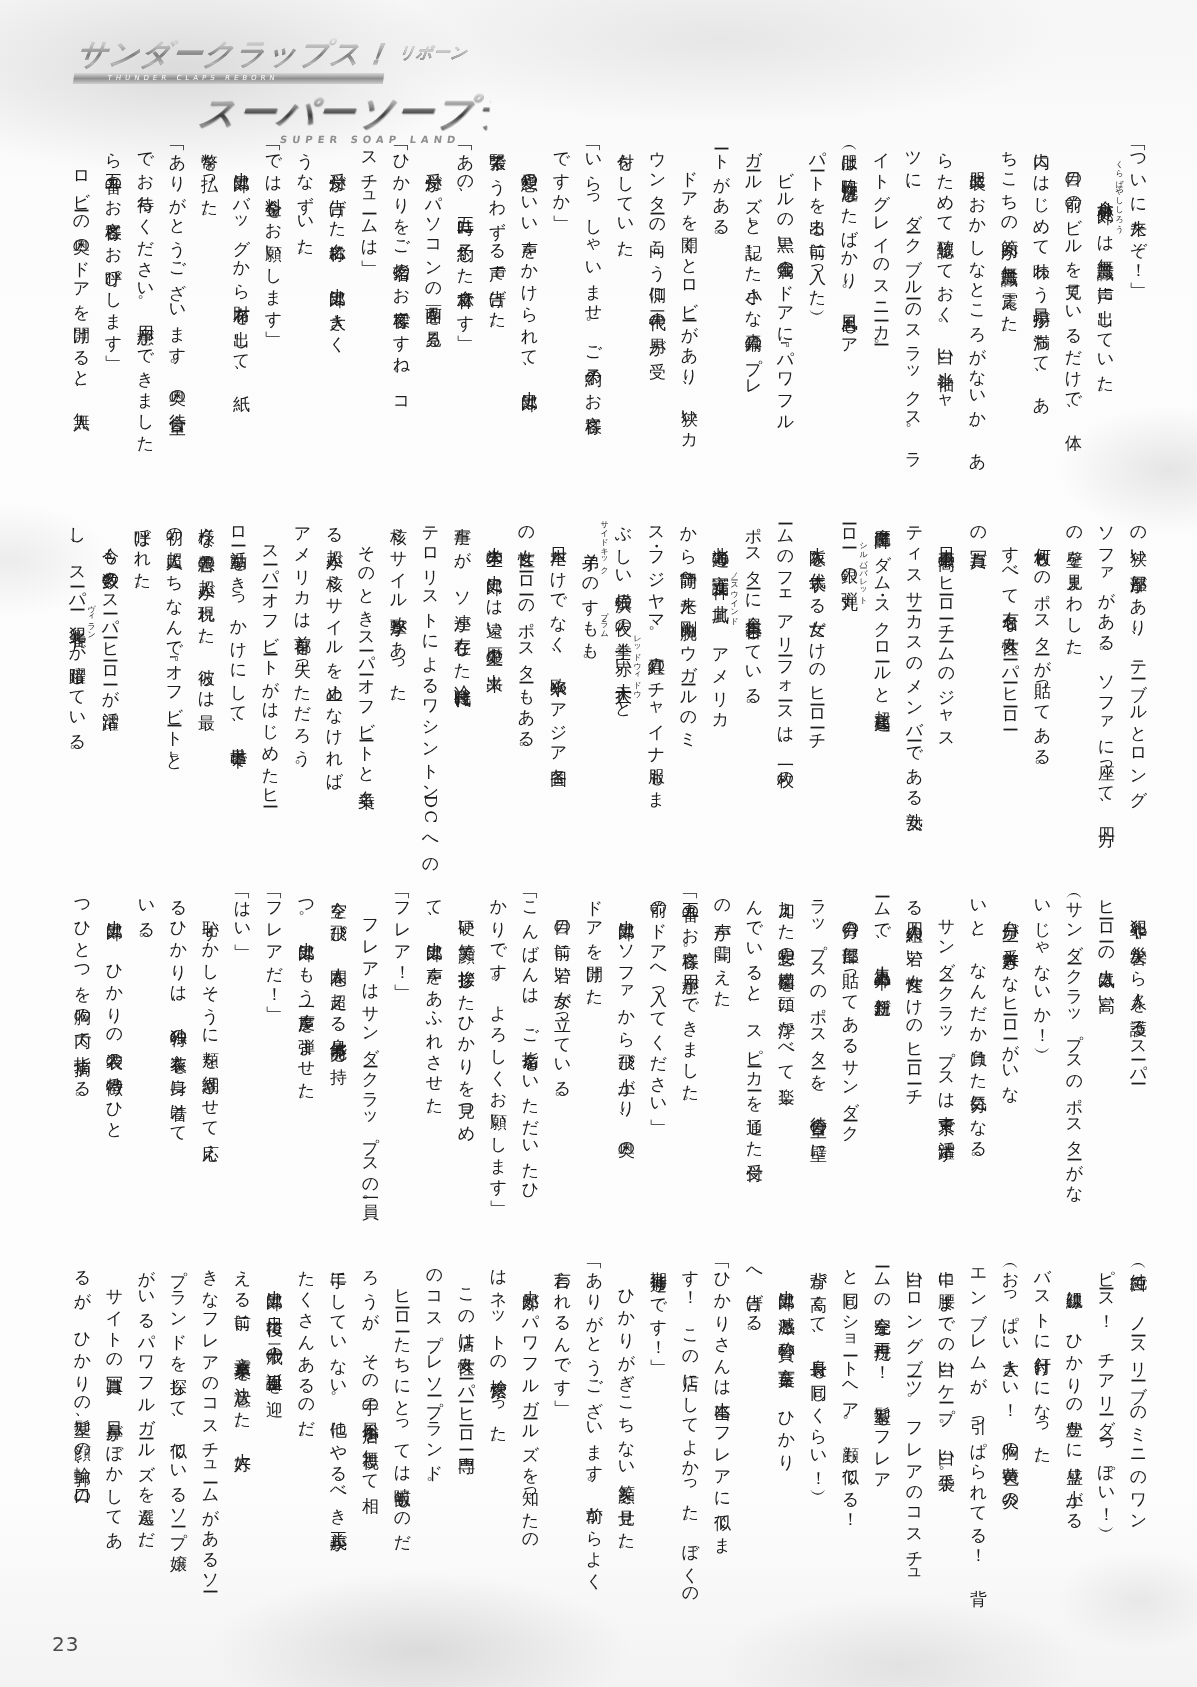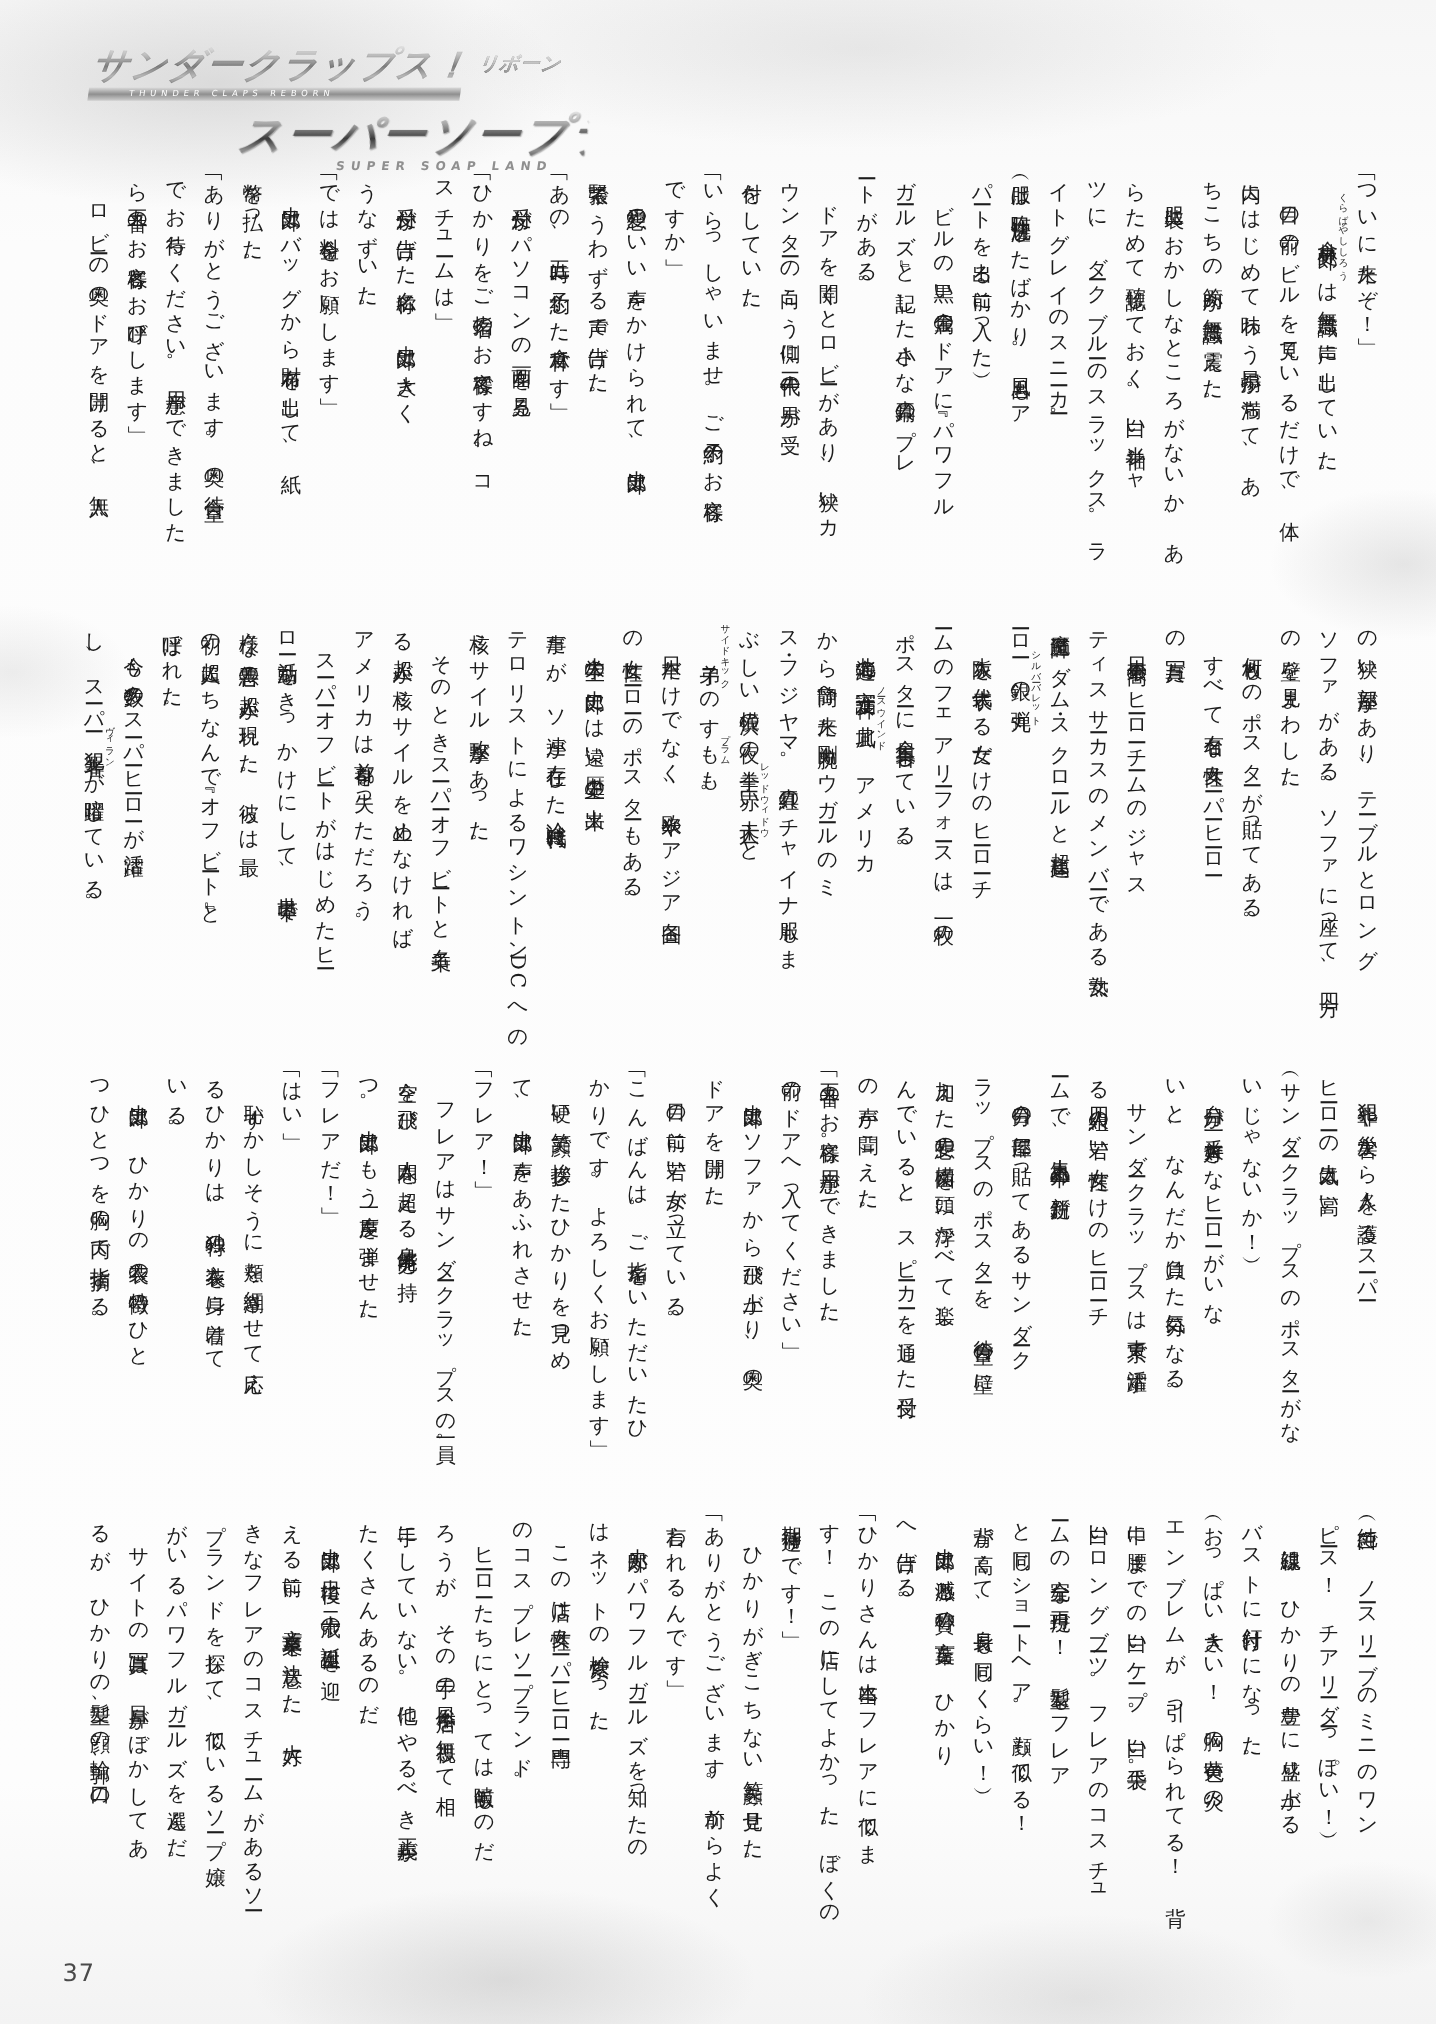--- a/index.html
+++ b/index.html
@@ -223,13 +223,13 @@
       <p>　史郎は十日後に二十歳の誕生日を迎</p>
       <p>える前に、童貞卒業を決意した。大好</p>
       <p>きなフレアのコスチュームがあるソー</p>
       <p>プランドを探して、似ているソープ嬢</p>
       <p>がいるパワフルガールズを選んだ。</p>
       <p>　サイトの写真は、目鼻がぼかしてあ</p>
       <p>るが、ひかりの髪型、顔の輪郭、口の</p>
     </section>
 </main>
 
-<div class="page-number">37</div>
+<div class="page-number">23</div>
 
 </body></html>

